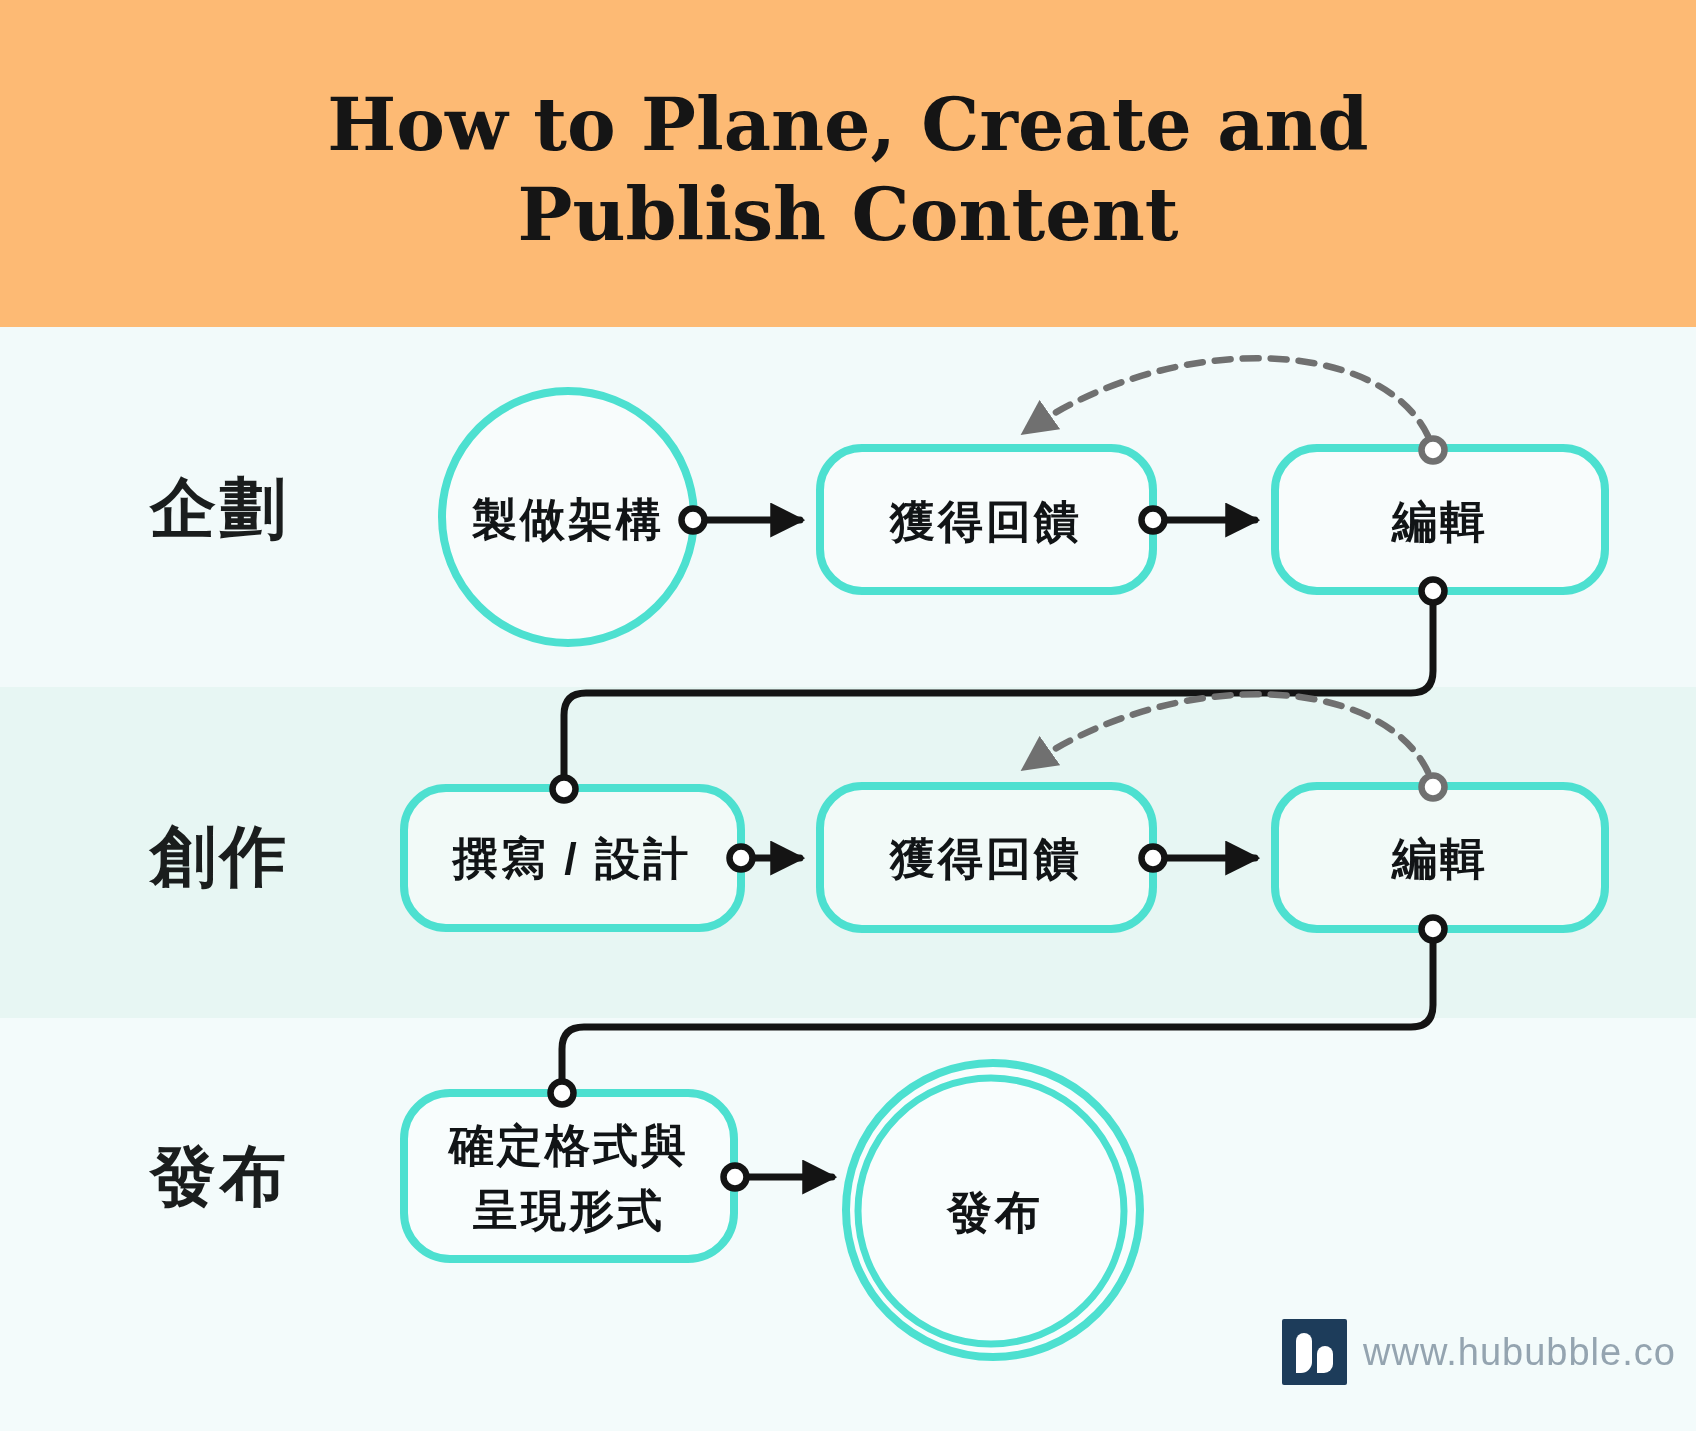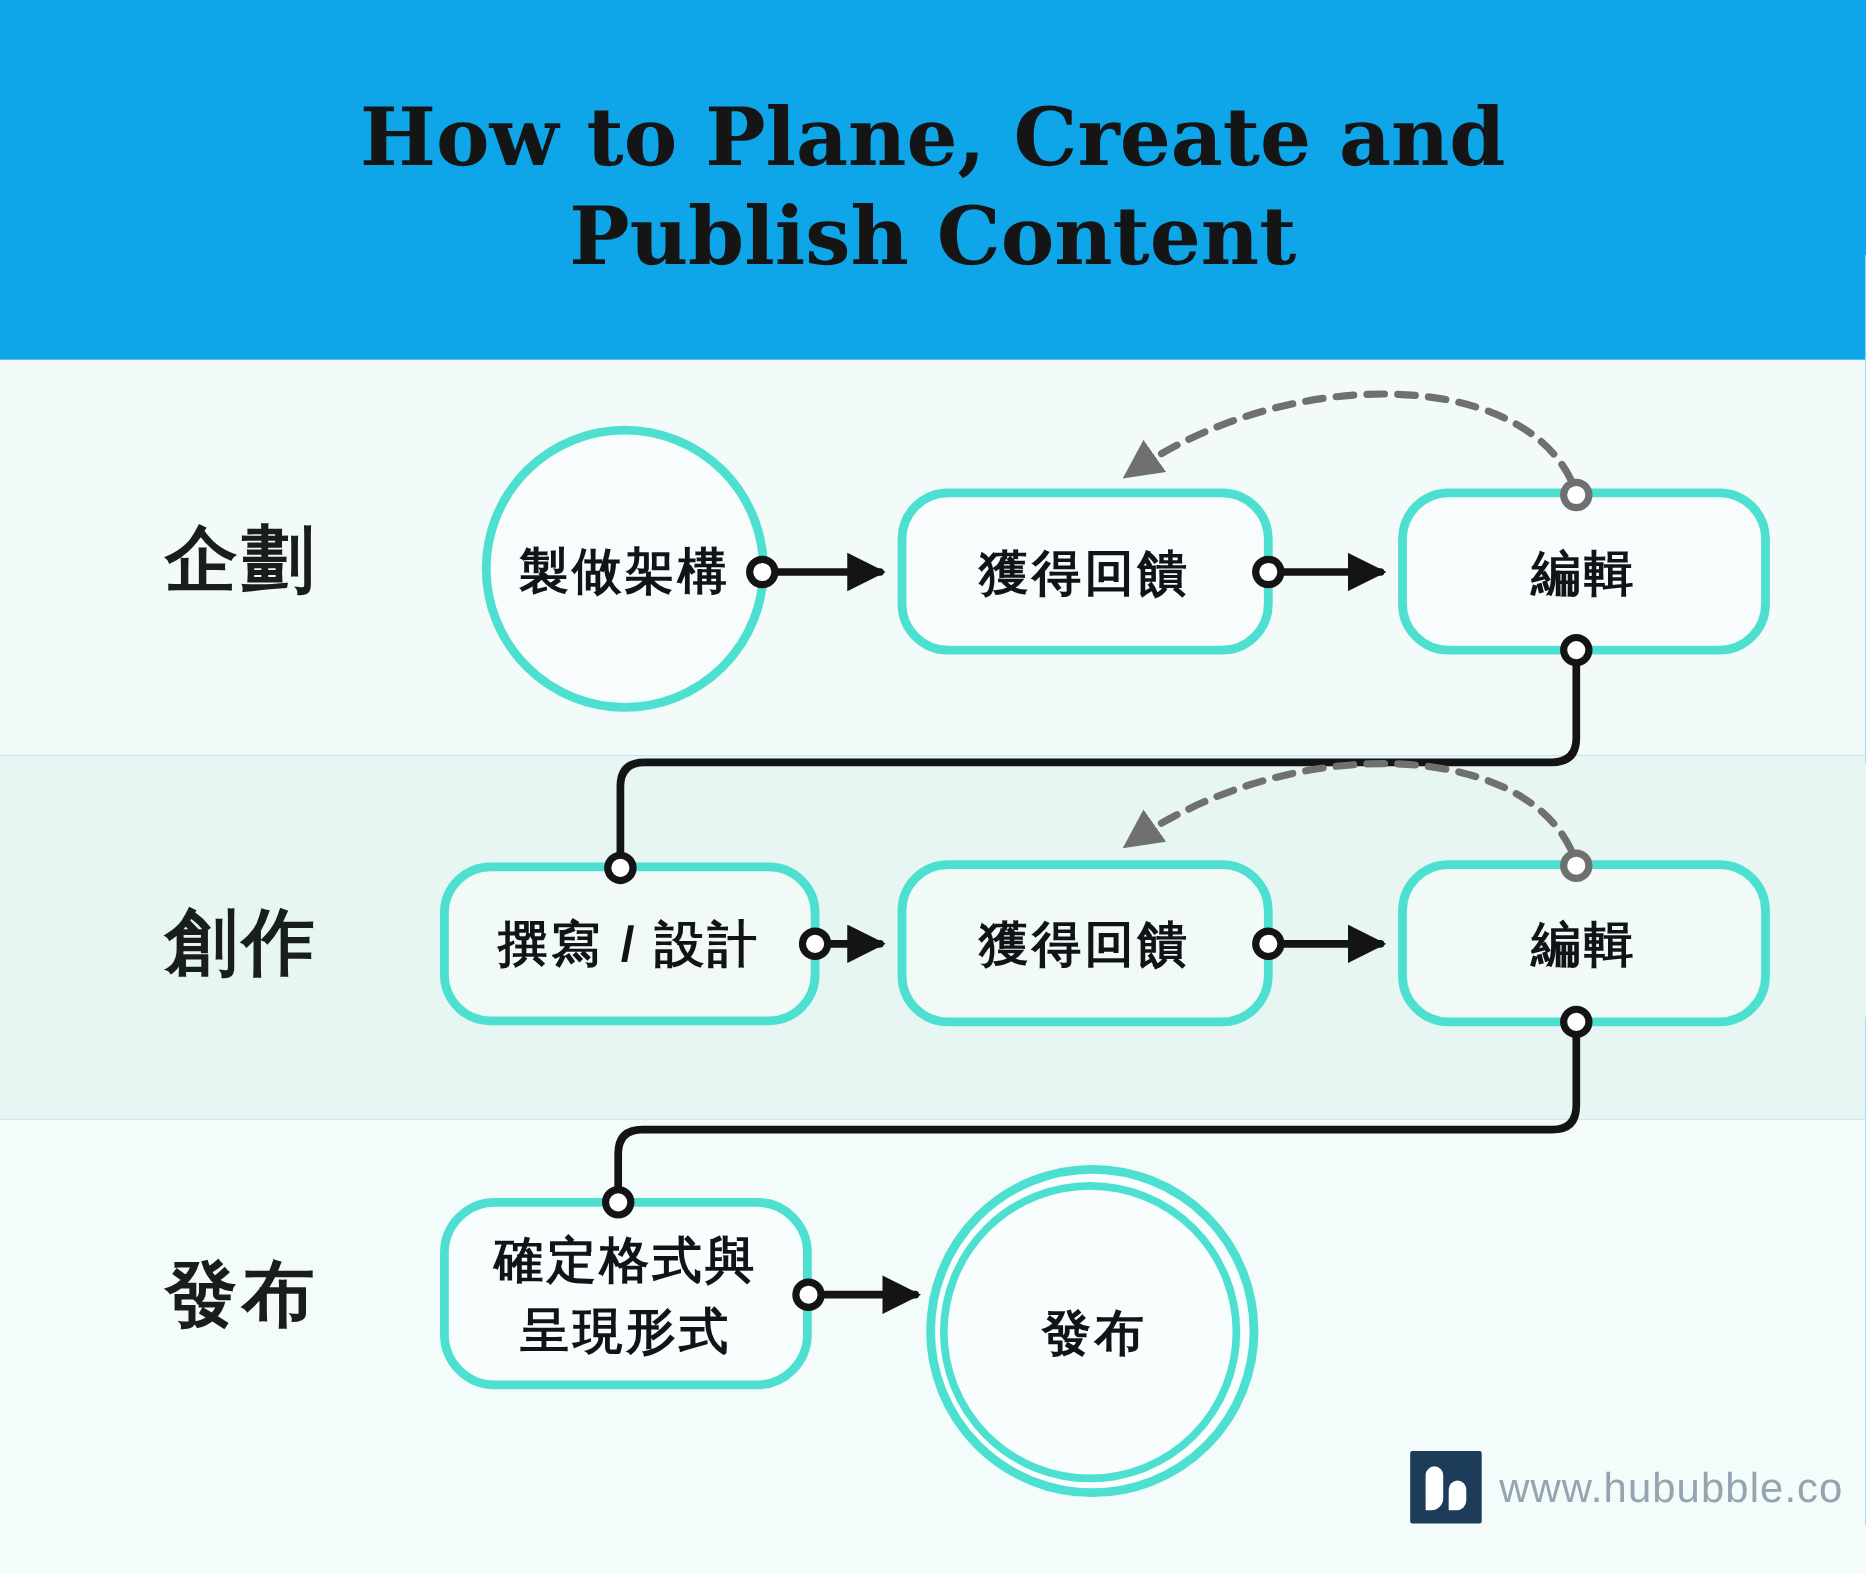--- a/index.html
+++ b/index.html
@@ -1,17 +1,17 @@
 <!DOCTYPE html>
 <html><head>
 <meta charset="utf-8">
 <style>
   html,body{margin:0;padding:0;background:#ffffff;}
   .stage{
-    position:relative;width:1696px;height:1431px;background:#0ea5e9;
+    position:relative;width:1696px;height:1431px;background:#fdba74;
     font-family:"Liberation Sans", sans-serif;overflow:hidden;
   }
   svg{display:block;}
   text{user-select:none;}
   .title-line{
     font-family:"DejaVu Serif", serif;
     font-weight:700;font-size:73px;fill:#151515;letter-spacing:0px;
   }
   .row-label{
     font-weight:900;font-size:66px;fill:#1a1d1d;letter-spacing:4px;

